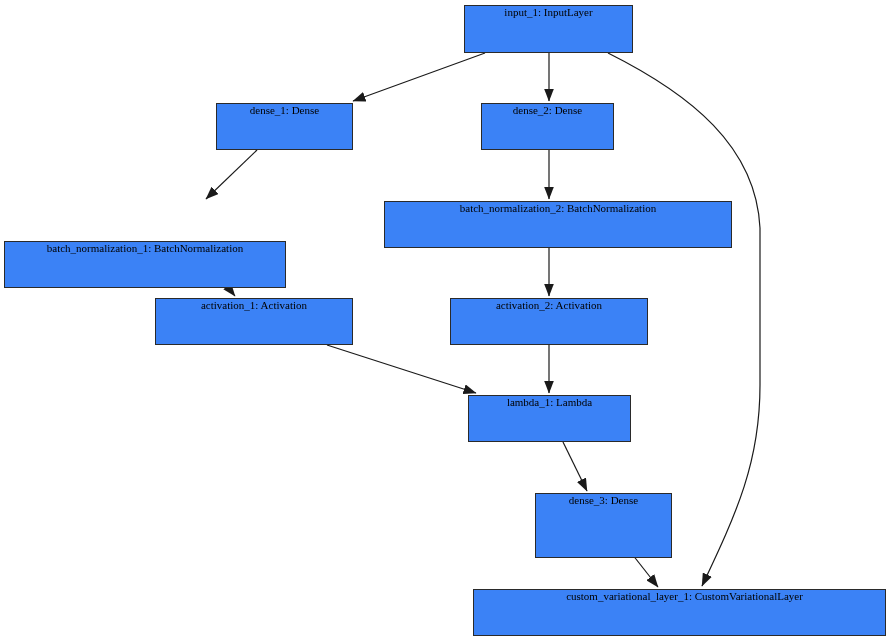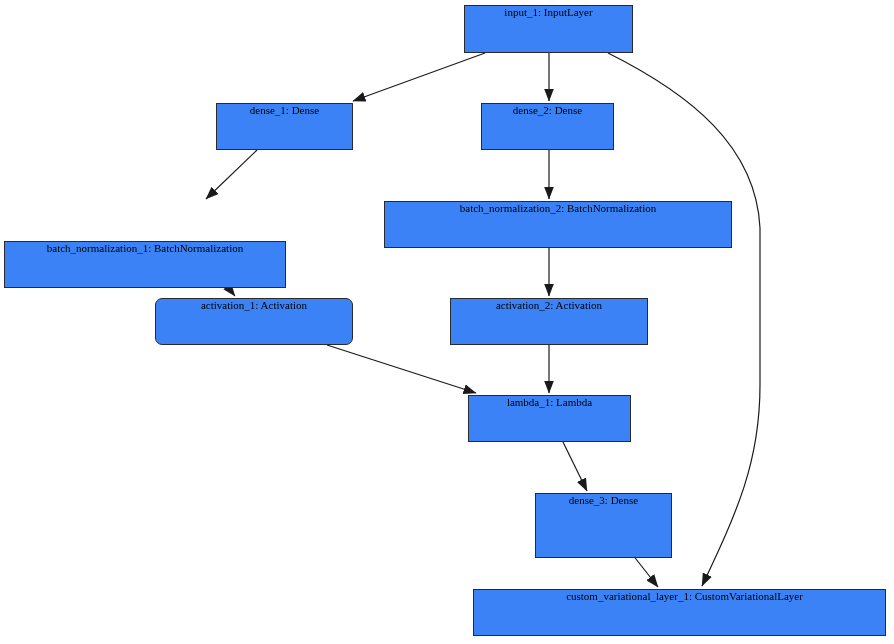--- a/index.html
+++ b/index.html
@@ -83,21 +83,21 @@
   </div>
 
   <div class="node" style="left:4px; top:201px; width:282px; height:47px;margin-top:40px;">
     <span>batch_normalization_1: BatchNormalization</span>
   </div>
 
   <div class="node" style="left:374px; top:201px; width:348px; height:47px;margin-left:10px;">
     <span>batch_normalization_2: BatchNormalization</span>
   </div>
 
-  <div class="node" style="left:155px; top:298px; width:198px; height:47px;border-radius:7px;">
+  <div class="node" style="left:155px; top:298px; width:198px; height:47px;">
     <span>activation_1: Activation</span>
   </div>
 
   <div class="node" style="left:450px; top:298px; width:198px; height:47px;">
     <span>activation_2: Activation</span>
   </div>
 
   <div class="node" style="left:468px; top:395px; width:163px; height:47px;">
     <span>lambda_1: Lambda</span>
   </div>

